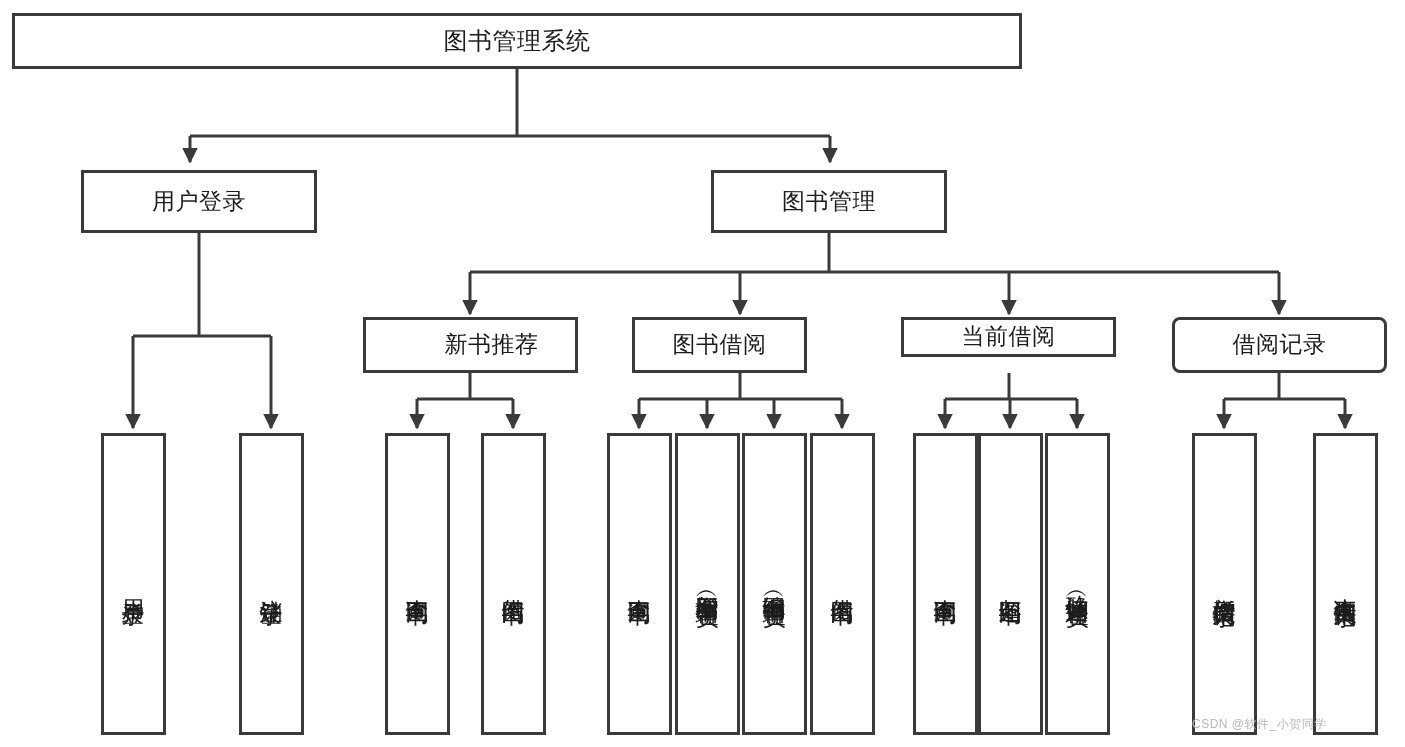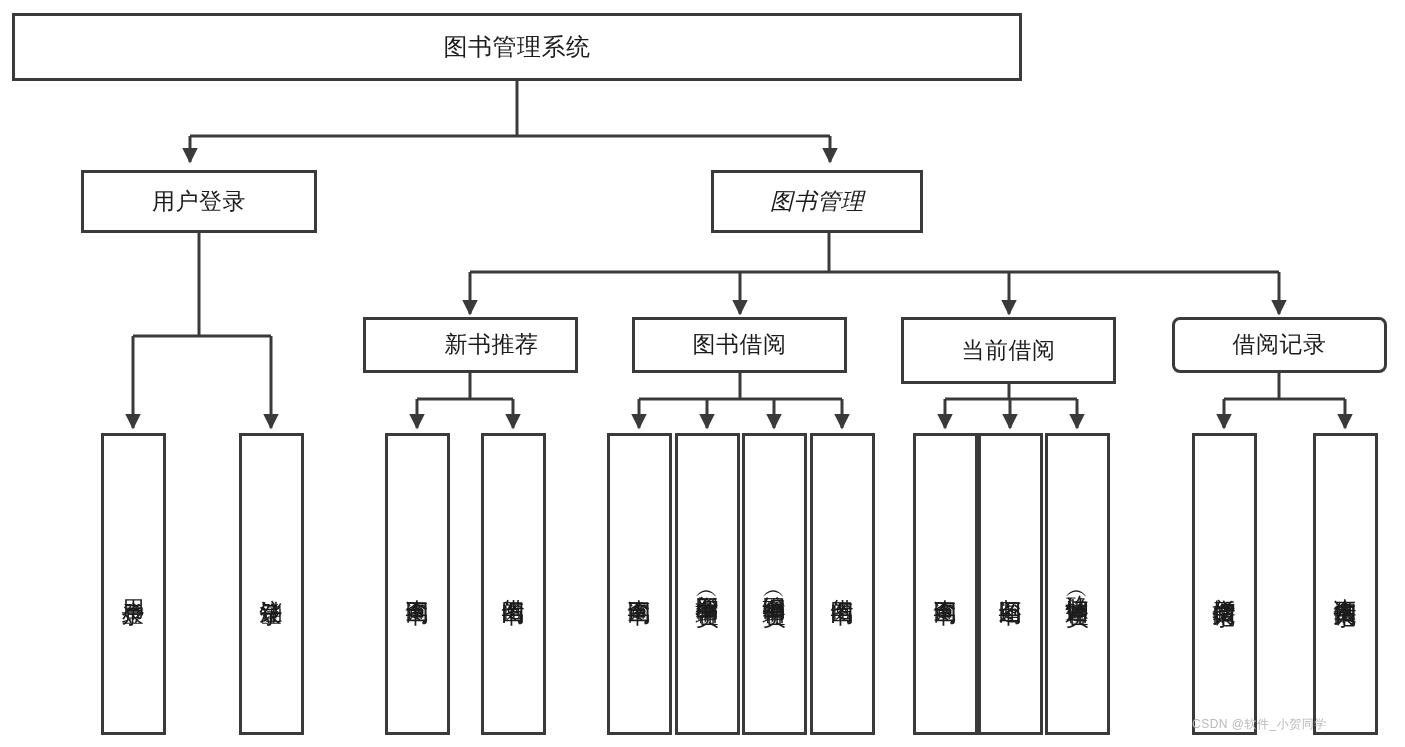--- a/index.html
+++ b/index.html
@@ -115,38 +115,38 @@
       <path d="M 1010 399 L 1010 428" marker-end="url(#arrow)"></path>
       <path d="M 1077 399 L 1077 428" marker-end="url(#arrow)"></path>
 
       <path d="M 1279 373 L 1279 399"></path>
       <path d="M 1224 399 L 1345 399"></path>
       <path d="M 1224 399 L 1224 428" marker-end="url(#arrow)"></path>
       <path d="M 1345 399 L 1345 428" marker-end="url(#arrow)"></path>
     </g>
   </svg>
 
-  <div class="node root" style="left:12px; top:13px; width:1010px; height:68px;">
+  <div class="node root" style="left:12px; top:13px; width:1010px; height:56px;">
     <span class="label">图书管理系统</span>
   </div>
 
   <div class="node" style="left:81px; top:170px; width:236px; height:63px;">
     <span class="label">用户登录</span>
   </div>
-  <div class="node" style="left:711px; top:170px; width:212px; height:63px;font-style:italic;">
+  <div class="node" style="left:711px; top:170px; width:236px; height:63px;">
     <span class="label">图书管理</span>
   </div>
 
   <div class="node" style="left:363px; top:317px; width:215px; height:56px;padding-left:42px;">
     <span class="label">新书推荐</span>
   </div>
-  <div class="node" style="left:632px; top:317px; width:215px; height:56px;">
+  <div class="node" style="left:632px; top:317px; width:175px; height:56px;">
     <span class="label">图书借阅</span>
   </div>
-  <div class="node" style="left:901px; top:317px; width:215px; height:67px;">
+  <div class="node" style="left:901px; top:317px; width:215px; height:40px;">
     <span class="label">当前借阅</span>
   </div>
   <div class="node" style="left:1172px; top:317px; width:215px; height:56px;border-radius:8px;">
     <span class="label">借阅记录</span>
   </div>
 
   <div class="node leaf" style="left:101px; top:433px; width:65px; height:302px;">
     <span class="label">用户登录</span>
   </div>
   <div class="node leaf" style="left:239px; top:433px; width:65px; height:302px;">

